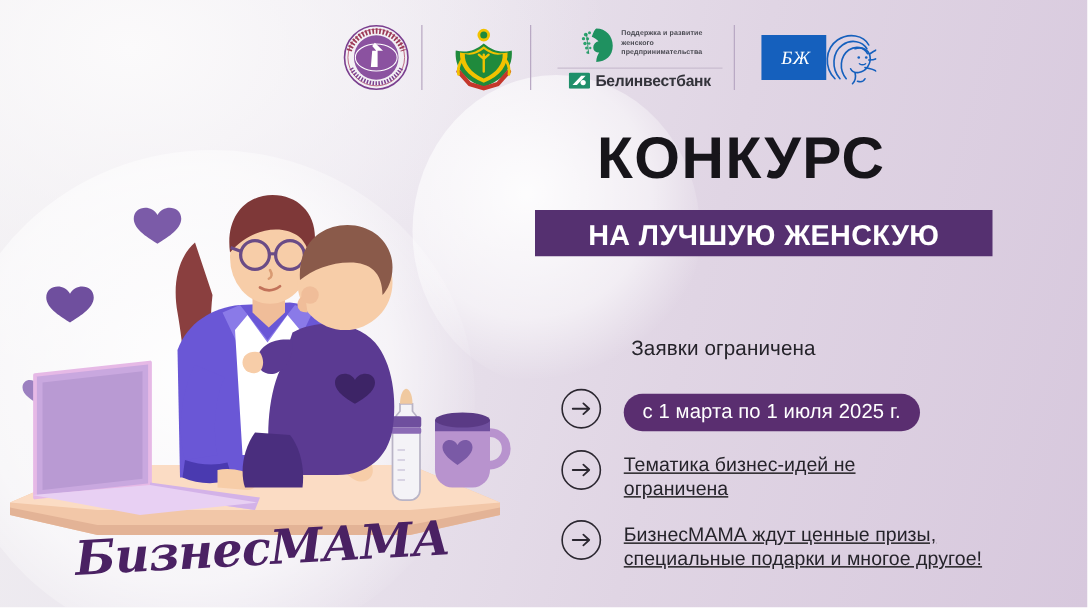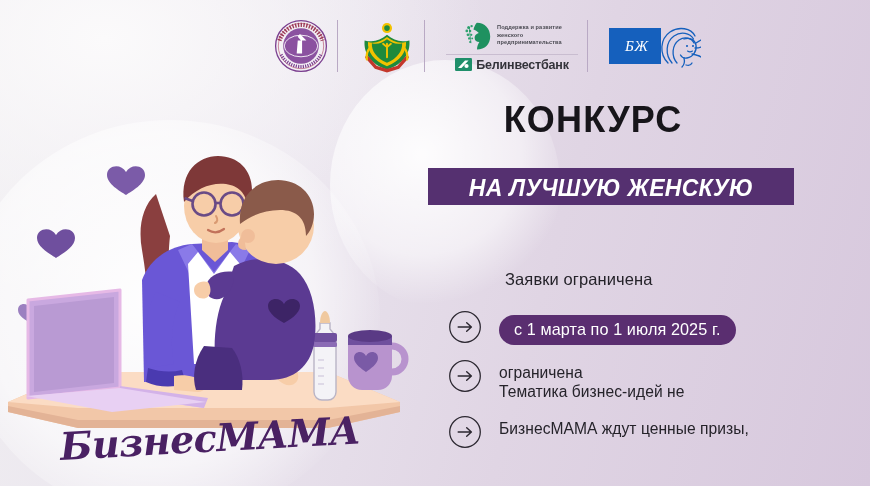--- a/index.html
+++ b/index.html
@@ -76,33 +76,32 @@
   }
 
   .logo-bsj { width: 92px; height: 50px; }
 
   
   .kontest {
     position: absolute;
     left: 0; right: 14px;
     top: 102px;
     text-align: center;
-    font-size: 36px;
+    font-size: 47px;
     font-weight: bold;
     letter-spacing: 1.2px;
     color: #17151a;
     line-height: 1;
   }
   .kontest-inner { display: inline-block; margin-left: 330px; }
 
   .band-wrap {
     position: absolute;
     left: 0; top: 168px;
     width: 837px;
-    font-style: italic;
   }
   .band {
     background: #553070;
     color: #ffffff;
     font-weight: bold;
     text-align: center;
     letter-spacing: .3px;
     white-space: nowrap;
   }
   .band-1 {
@@ -131,20 +130,21 @@
 
   .bullets {
     position: absolute;
     left: 448px; top: 310px;
     width: 410px;
   }
   .bullet {
     display: flex;
     align-items: flex-start;
     margin-bottom: 13px;
+    text-decoration: underline;
   }
   .bullet-arrow {
     flex: none;
     width: 34px; height: 34px;
     margin-right: 17px;
     margin-top: 1px;
   }
   .bullet-body { padding-top: 5px; }
   .bullet-text {
     font-size: 15.6px;
@@ -309,32 +309,33 @@
         <span class="pill">с 1 марта по 1 июля 2025 г.</span>
       </div>
     </div>
 
     <div class="bullet">
       <svg class="bullet-arrow" viewBox="0 0 40 40">
         <circle cx="20" cy="20" r="18" fill="none" stroke="#2b2730" stroke-width="1.5"></circle>
         <path d="M12 20 H27 M22 15 L27.5 20 L22 25" fill="none" stroke="#2b2730" stroke-width="1.7" stroke-linecap="round" stroke-linejoin="round"></path>
       </svg>
       <div class="bullet-body">
+        <div class="bullet-text">Тематика бизнес-идей не</div>
         <div class="bullet-text">ограничена</div>
-        <div class="bullet-text">Тематика бизнес-идей не</div>
       </div>
     </div>
 
     <div class="bullet">
       <svg class="bullet-arrow" viewBox="0 0 40 40">
         <circle cx="20" cy="20" r="18" fill="none" stroke="#2b2730" stroke-width="1.5"></circle>
         <path d="M12 20 H27 M22 15 L27.5 20 L22 25" fill="none" stroke="#2b2730" stroke-width="1.7" stroke-linecap="round" stroke-linejoin="round"></path>
       </svg>
       <div class="bullet-body">
         <div class="bullet-text">БизнесМАМА ждут ценные призы,</div>
+        <div class="bullet-text">специальные подарки и многое другое!</div>
       </div>
     </div>
 
   </div>
 
   <svg class="illo" viewBox="0 0 410 320">
 
     <g fill="#7b5ba8">
       <path d="M118 32 c-5 -9 -19 -7 -19 3 c0 9 13 16 19 20 c6 -4 19 -11 19 -20 c0 -10 -14 -12 -19 -3 Z"></path>
     </g>

